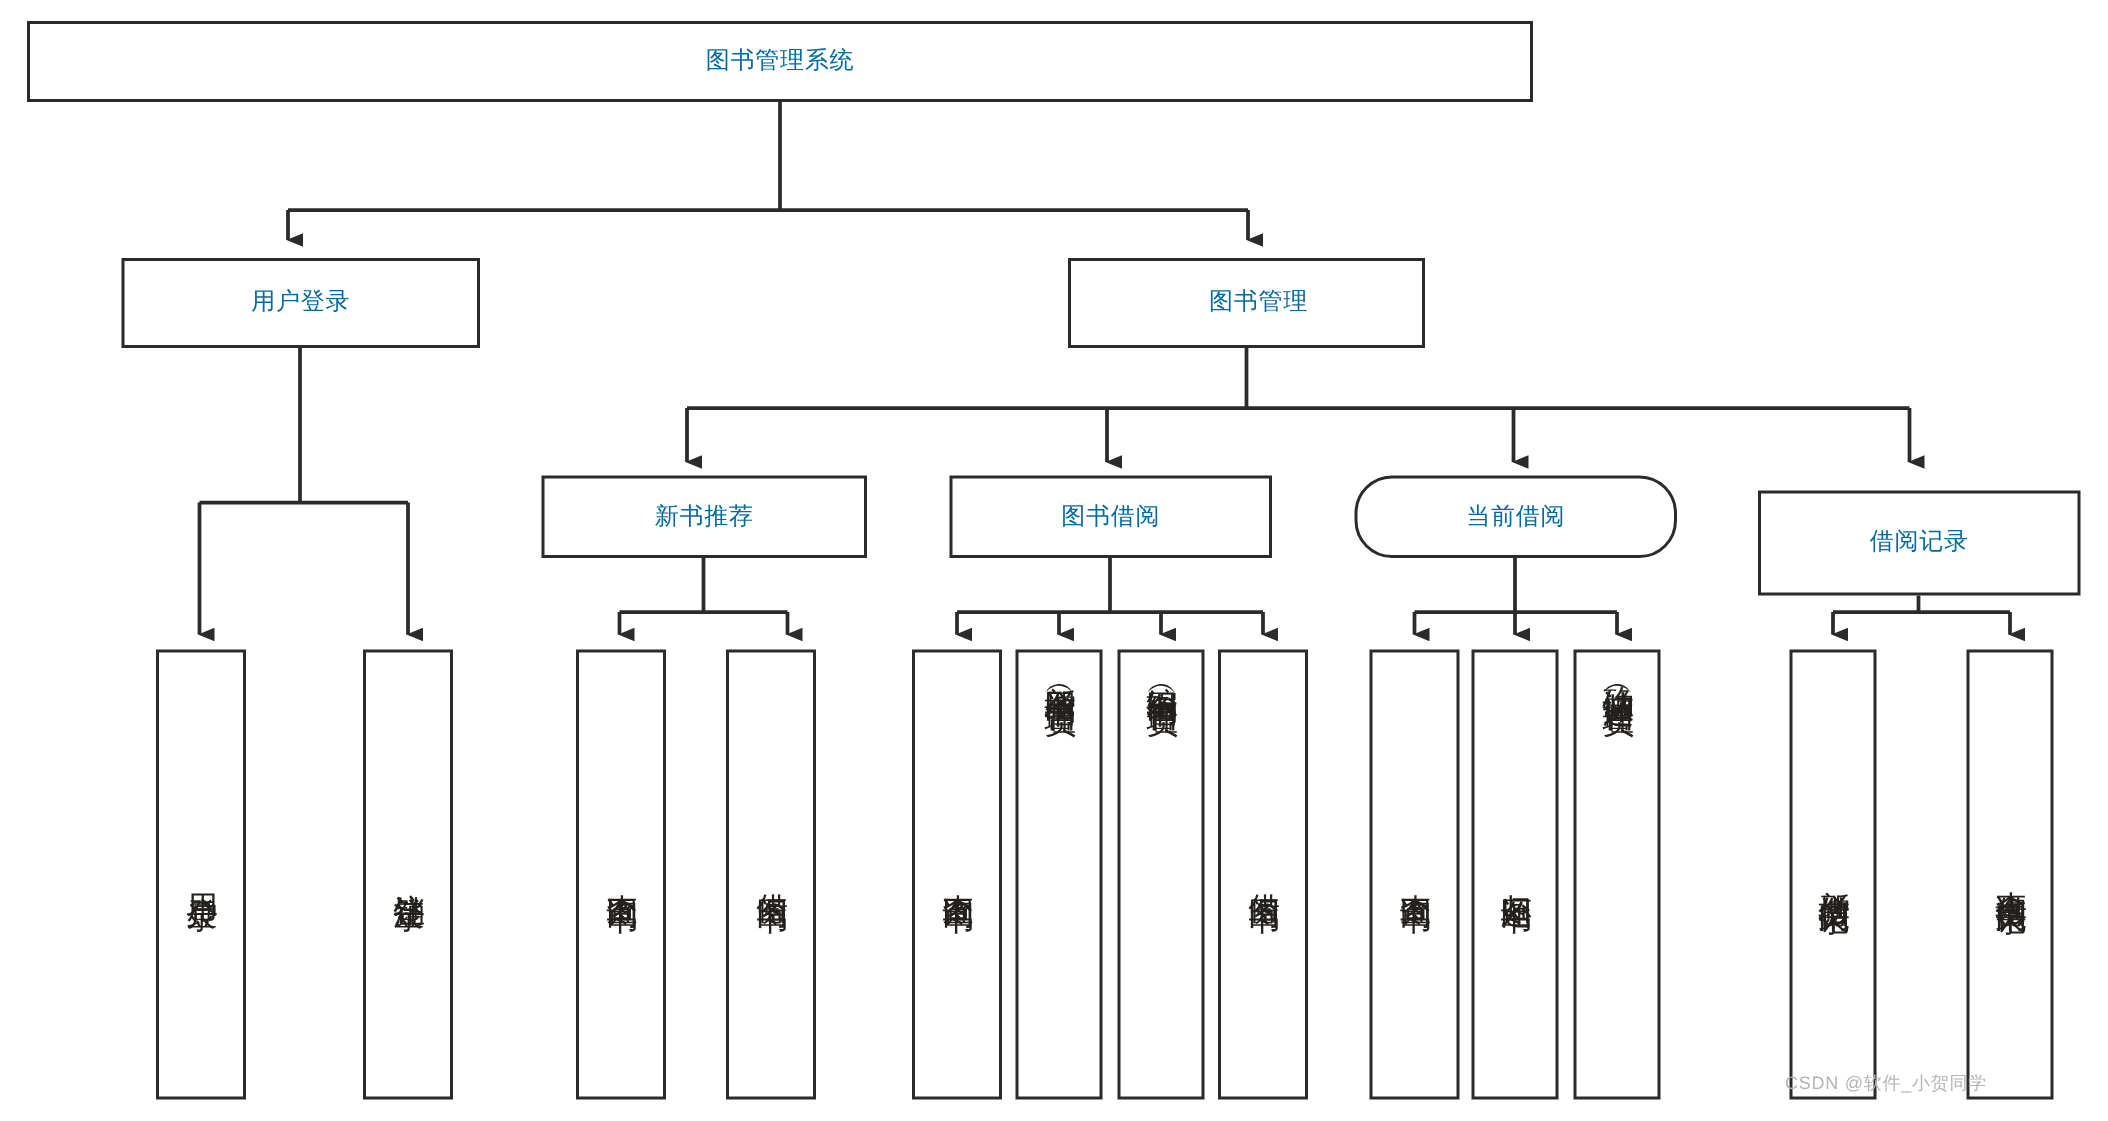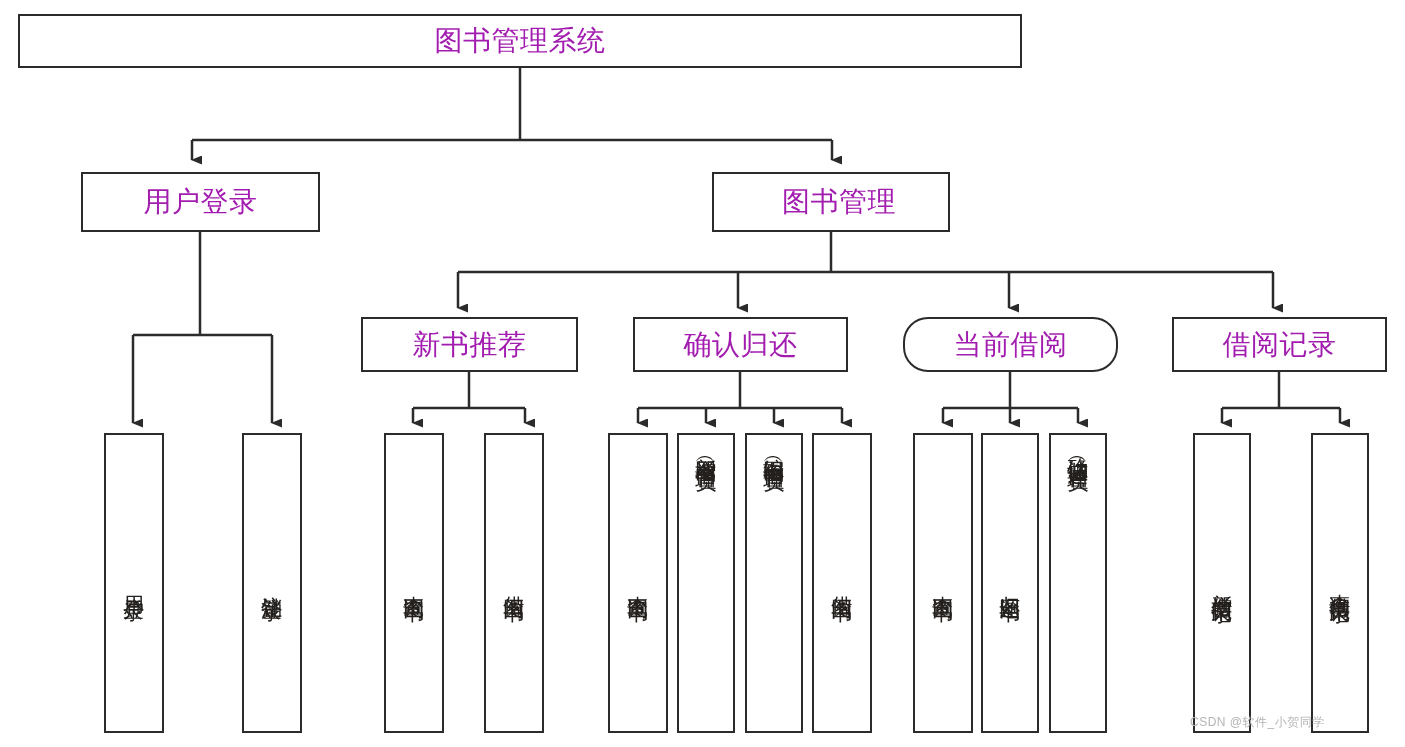--- a/index.html
+++ b/index.html
@@ -32,25 +32,25 @@
     border: 2.5px solid #2b2b2b;
     display: flex;
     align-items: center;
     justify-content: center;
     color: #23201e;
   }
   .node-box.level-root {
     border-width: 2.5px;
   }
   .node-label-h {
-    font-size: 28px;
+    font-size: 16px;
     line-height: 1.2;
     letter-spacing: 0.5px;
     white-space: nowrap;
-    color: #a21caf;
+    color: #0369a1;
   }
   .node-box.leaf {
     align-items: flex-start;
     justify-content: center;
     padding-top: 6px;
   }
   .node-label-v {
     writing-mode: vertical-rl;
     text-orientation: upright;
     font-size: 21px;
@@ -138,28 +138,28 @@
 
   <div class="node-box" style="left:712px; top:172px; width:238px; height:60px;padding-left:16px;">
     <span class="node-label-h">图书管理</span>
   </div>
 
   <div class="node-box" style="left:361px; top:317px; width:217px; height:55px;">
     <span class="node-label-h">新书推荐</span>
   </div>
 
   <div class="node-box" style="left:633px; top:317px; width:215px; height:55px;">
-    <span class="node-label-h">确认归还</span>
+    <span class="node-label-h">图书借阅</span>
   </div>
 
   <div class="node-box" style="left:903px; top:317px; width:215px; height:55px;border-radius:25px;">
     <span class="node-label-h">当前借阅</span>
   </div>
 
-  <div class="node-box" style="left:1172px; top:317px; width:215px; height:55px;">
+  <div class="node-box" style="left:1172px; top:327px; width:215px; height:70px;">
     <span class="node-label-h">借阅记录</span>
   </div>
 
   <div class="node-box leaf centered" style="left:104px; top:433px; width:60px; height:300px;">
     <span class="node-label-v">用户登录</span>
   </div>
 
   <div class="node-box leaf centered" style="left:242px; top:433px; width:60px; height:300px;">
     <span class="node-label-v">注销登录</span>
   </div>

